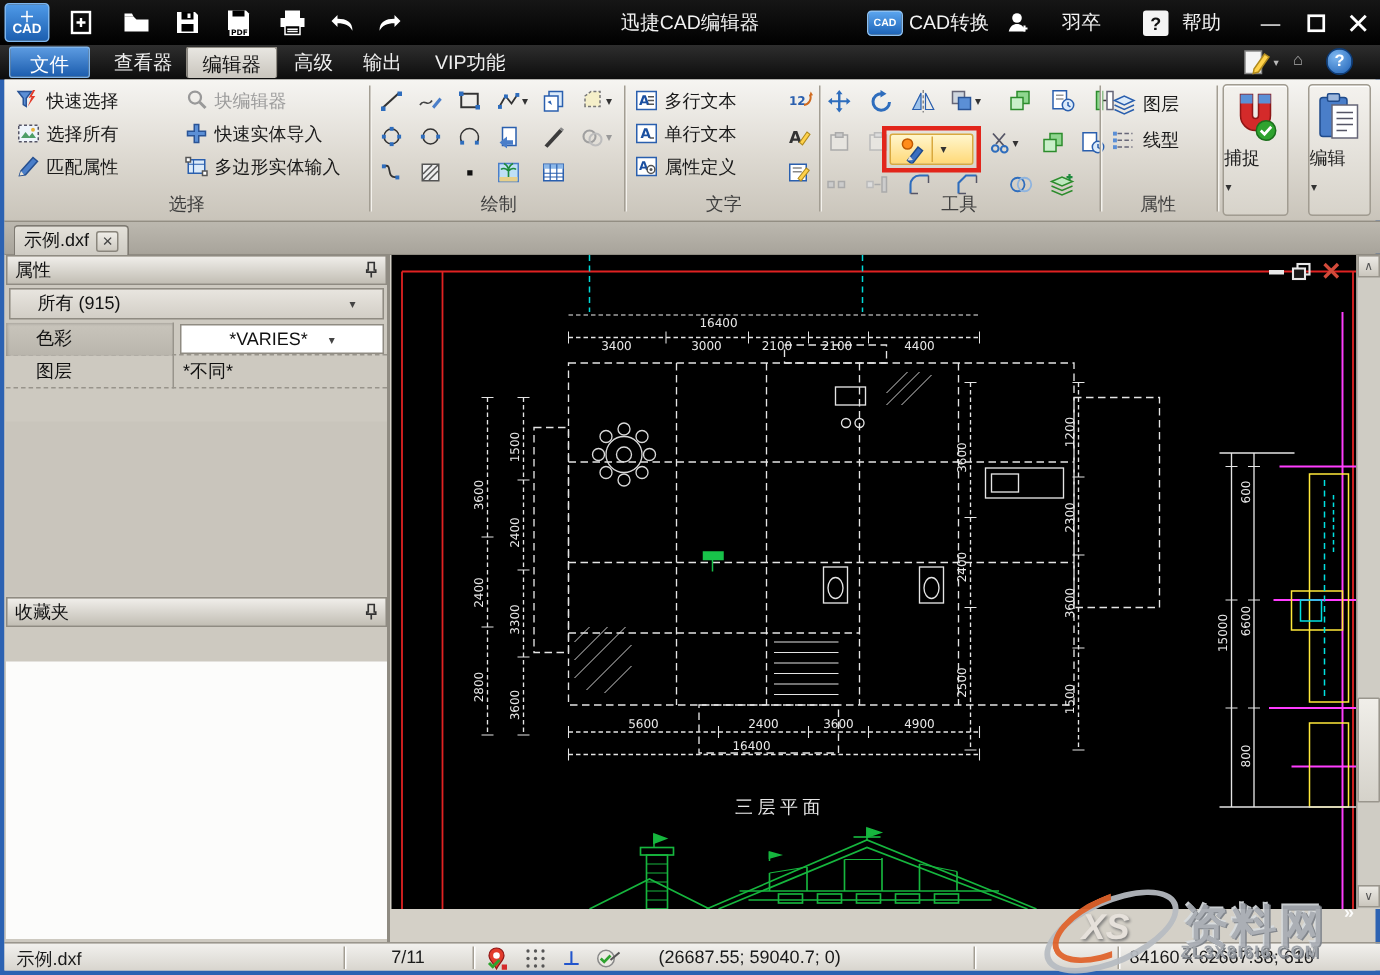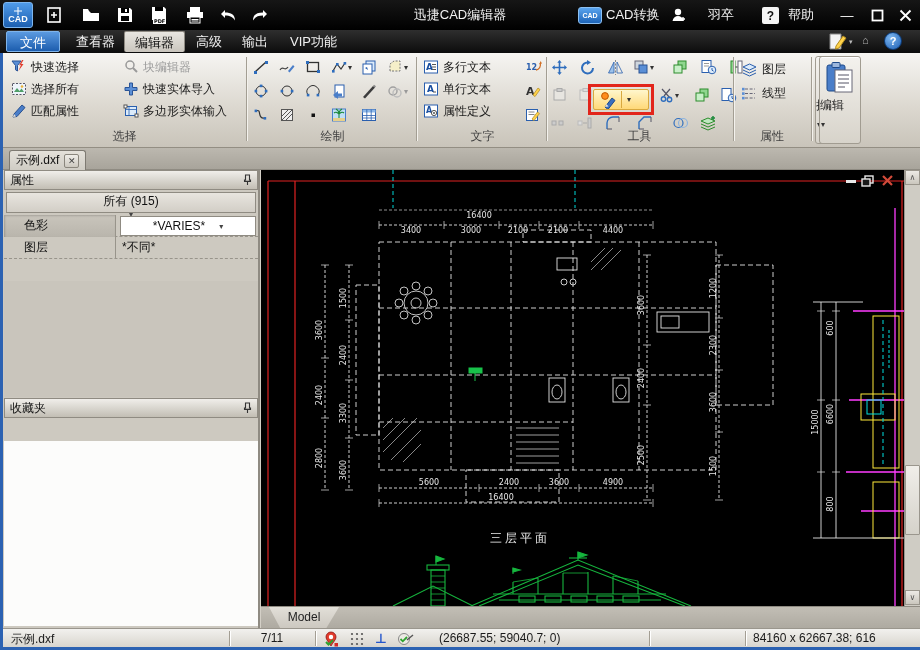--- a/index.html
+++ b/index.html
@@ -53,21 +53,21 @@
   #doc-tab { position:absolute; left:6px; top:2px; height:20px; padding:0 6px; background:linear-gradient(#e4e1da,#cfccc4);
              border:1px solid #7e7a72; border-bottom:none; border-radius:3px 3px 0 0; display:flex; align-items:center; gap:5px; font-size:12px; color:#111; }
   #tab-close { width:15px; height:14px; background:linear-gradient(#efede8,#cdc9c0); border:1px solid #8a867d; border-radius:2px;
                font-size:9px; line-height:12px; text-align:center; color:#444; }
 
   
   #leftpanel { position:absolute; left:0; top:170px; width:257px; height:458px; background:#cdc9c0; border-right:2px solid #8f8b82; }
   .pan-hdr { position:absolute; left:1px; width:254px; height:20px; background:linear-gradient(#f0eeea,#c2beb4);
              border:1px solid #8f8b82; display:flex; align-items:center; justify-content:space-between; padding:0 5px; font-size:12px; color:#111; }
   .combo { position:absolute; left:3px; width:250px; height:21px; background:linear-gradient(#e8e5df,#d2cec6); border:1px solid #8f8b82;
-           display:flex; align-items:center; justify-content:space-between; padding:0 18px; font-size:12px; color:#111;flex-direction:column; }
+           display:flex; align-items:center; justify-content:space-between; padding:0 18px; font-size:12px; color:#111; }
   .prow { position:absolute; left:1px; width:254px; height:22px; font-size:12px; color:#111; border-bottom:1px dashed #98948b; }
   .prow .lab { position:absolute; left:0; top:0; width:112px; height:22px; line-height:21px; padding-left:20px; border-right:1px solid #98948b; }
   .prow .val { position:absolute; left:113px; top:0; width:141px; height:22px; line-height:21px; padding-left:5px; }
   .lab.sel { background:linear-gradient(#c9c5bc,#b9b5ac); box-shadow:inset 1px 1px 2px rgba(0,0,0,.18); }
   .varies-combo { position:absolute; left:116px; top:1px; width:136px; height:20px; background:#fff; border:1px solid #8f8b82;
                   display:flex; align-items:center; justify-content:center; gap:14px; font-size:12px; }
   #fav-cols { position:absolute; left:1px; width:254px; height:22px; background:linear-gradient(#e3e0da,#cfccc4); border-bottom:1px solid #98948b; font-size:12px; color:#111; }
   #fav-body { position:absolute; left:1px; width:254px; background:#fcfcfb; }
 
   
@@ -585,21 +585,21 @@
             <path d="M5 2v14a10 10 0 0 0 20 0V2h-8v14a2 2 0 0 1-4 0V2z" fill="#d42a2a" stroke="#8f1616"></path>
             <rect x="5" y="2" width="8" height="6" fill="#5b8fd6"></rect>
             <rect x="17" y="2" width="8" height="6" fill="#5b8fd6"></rect>
             <circle cx="22" cy="26" r="6.5" fill="#2fa32f" stroke="#1c6e1c"></circle>
             <path d="M18.5 26l2.5 2.5 4.5-5" stroke="#fff" stroke-width="1.8" fill="none"></path>
           </svg>
       </div>
       <div>捕捉</div>
       <div class="dd" style="margin-top:6px">▾</div>
     </div>
-    <div class="bigbtn" style="left:816px;width:42px">
+    <div class="bigbtn" style="left:869px;width:42px">
       <div class="bicon">
         <svg width="30" height="34" viewBox="0 0 30 34">
             <rect x="2" y="4" width="18" height="26" rx="2" fill="#4a7ec9" stroke="#1f4a8a"></rect>
             <rect x="7" y="1.5" width="8" height="5" rx="1" fill="#9db7dd" stroke="#1f4a8a"></rect>
             <rect x="10" y="9" width="17" height="22" fill="#fff" stroke="#667"></rect>
             <path d="M13 14h11M13 18h11M13 22h11M13 26h7" stroke="#556"></path>
           </svg>
       </div>
       <div>编辑</div>
       <div class="dd" style="margin-top:6px">▾</div>
@@ -801,23 +801,20 @@
       </g>
     </svg>
   </div>
 
   <div id="vscroll">
     <div class="sbtn" style="top:0">∧</div>
     <div id="sthumb"></div>
     <div class="sbtn" style="top:420px">∨</div>
   </div>
 
-  <div id="modelbar">
-    <div id="model-tab">Model</div>
-  </div>
 
   <div id="statusbar">
     <span class="abs" style="left:8px;top:2px">示例.dxf</span>
     <span class="sdiv" style="left:226px"></span>
     <span class="abs" style="left:234px;top:2px;width:70px;text-align:center">7/11</span>
     <span class="sdiv" style="left:312px"></span>
     <span class="sic" style="left:318px">
       <svg width="15" height="16" viewBox="0 0 15 16">
           <path d="M7 1a5 5 0 0 1 5 5c0 3-3 5-5 9-2-4-5-6-5-9a5 5 0 0 1 5-5z" fill="#e23c2c" stroke="#8f1616" stroke-width=".8"></path>
           <circle cx="7" cy="6" r="2.2" fill="#fff"></circle>
@@ -847,14 +844,22 @@
           <path d="M3.5 8l2.3 2.3L10 6" stroke="#2fa32f" stroke-width="1.8" fill="none"></path>
           <path d="M10 9l6-5" stroke="#555" stroke-width="1.4"></path>
         </svg>
     </span>
     <span class="abs" style="left:436px;top:2px">(26687.55; 59040.7; 0)</span>
     <span class="sdiv" style="left:646px"></span>
     <span class="sdiv" style="left:742px"></span>
     <span class="abs" style="left:750px;top:2px;width:160px;overflow:hidden;white-space:nowrap">84160 x 62667.38; 616</span>
   </div>
 
+  <div id="watermark">
+    <div class="wm-ellipse"></div>
+    <div class="wm-ellipse2"></div>
+    <div class="wm-xs">XS</div>
+    <div class="wm-brand">资料网</div>
+    <div class="wm-domain">ZL3X8I6I6.COM</div>
+    <div class="wm-arrow">»</div>
+  </div>
 
 </div>
 
 </body></html>

